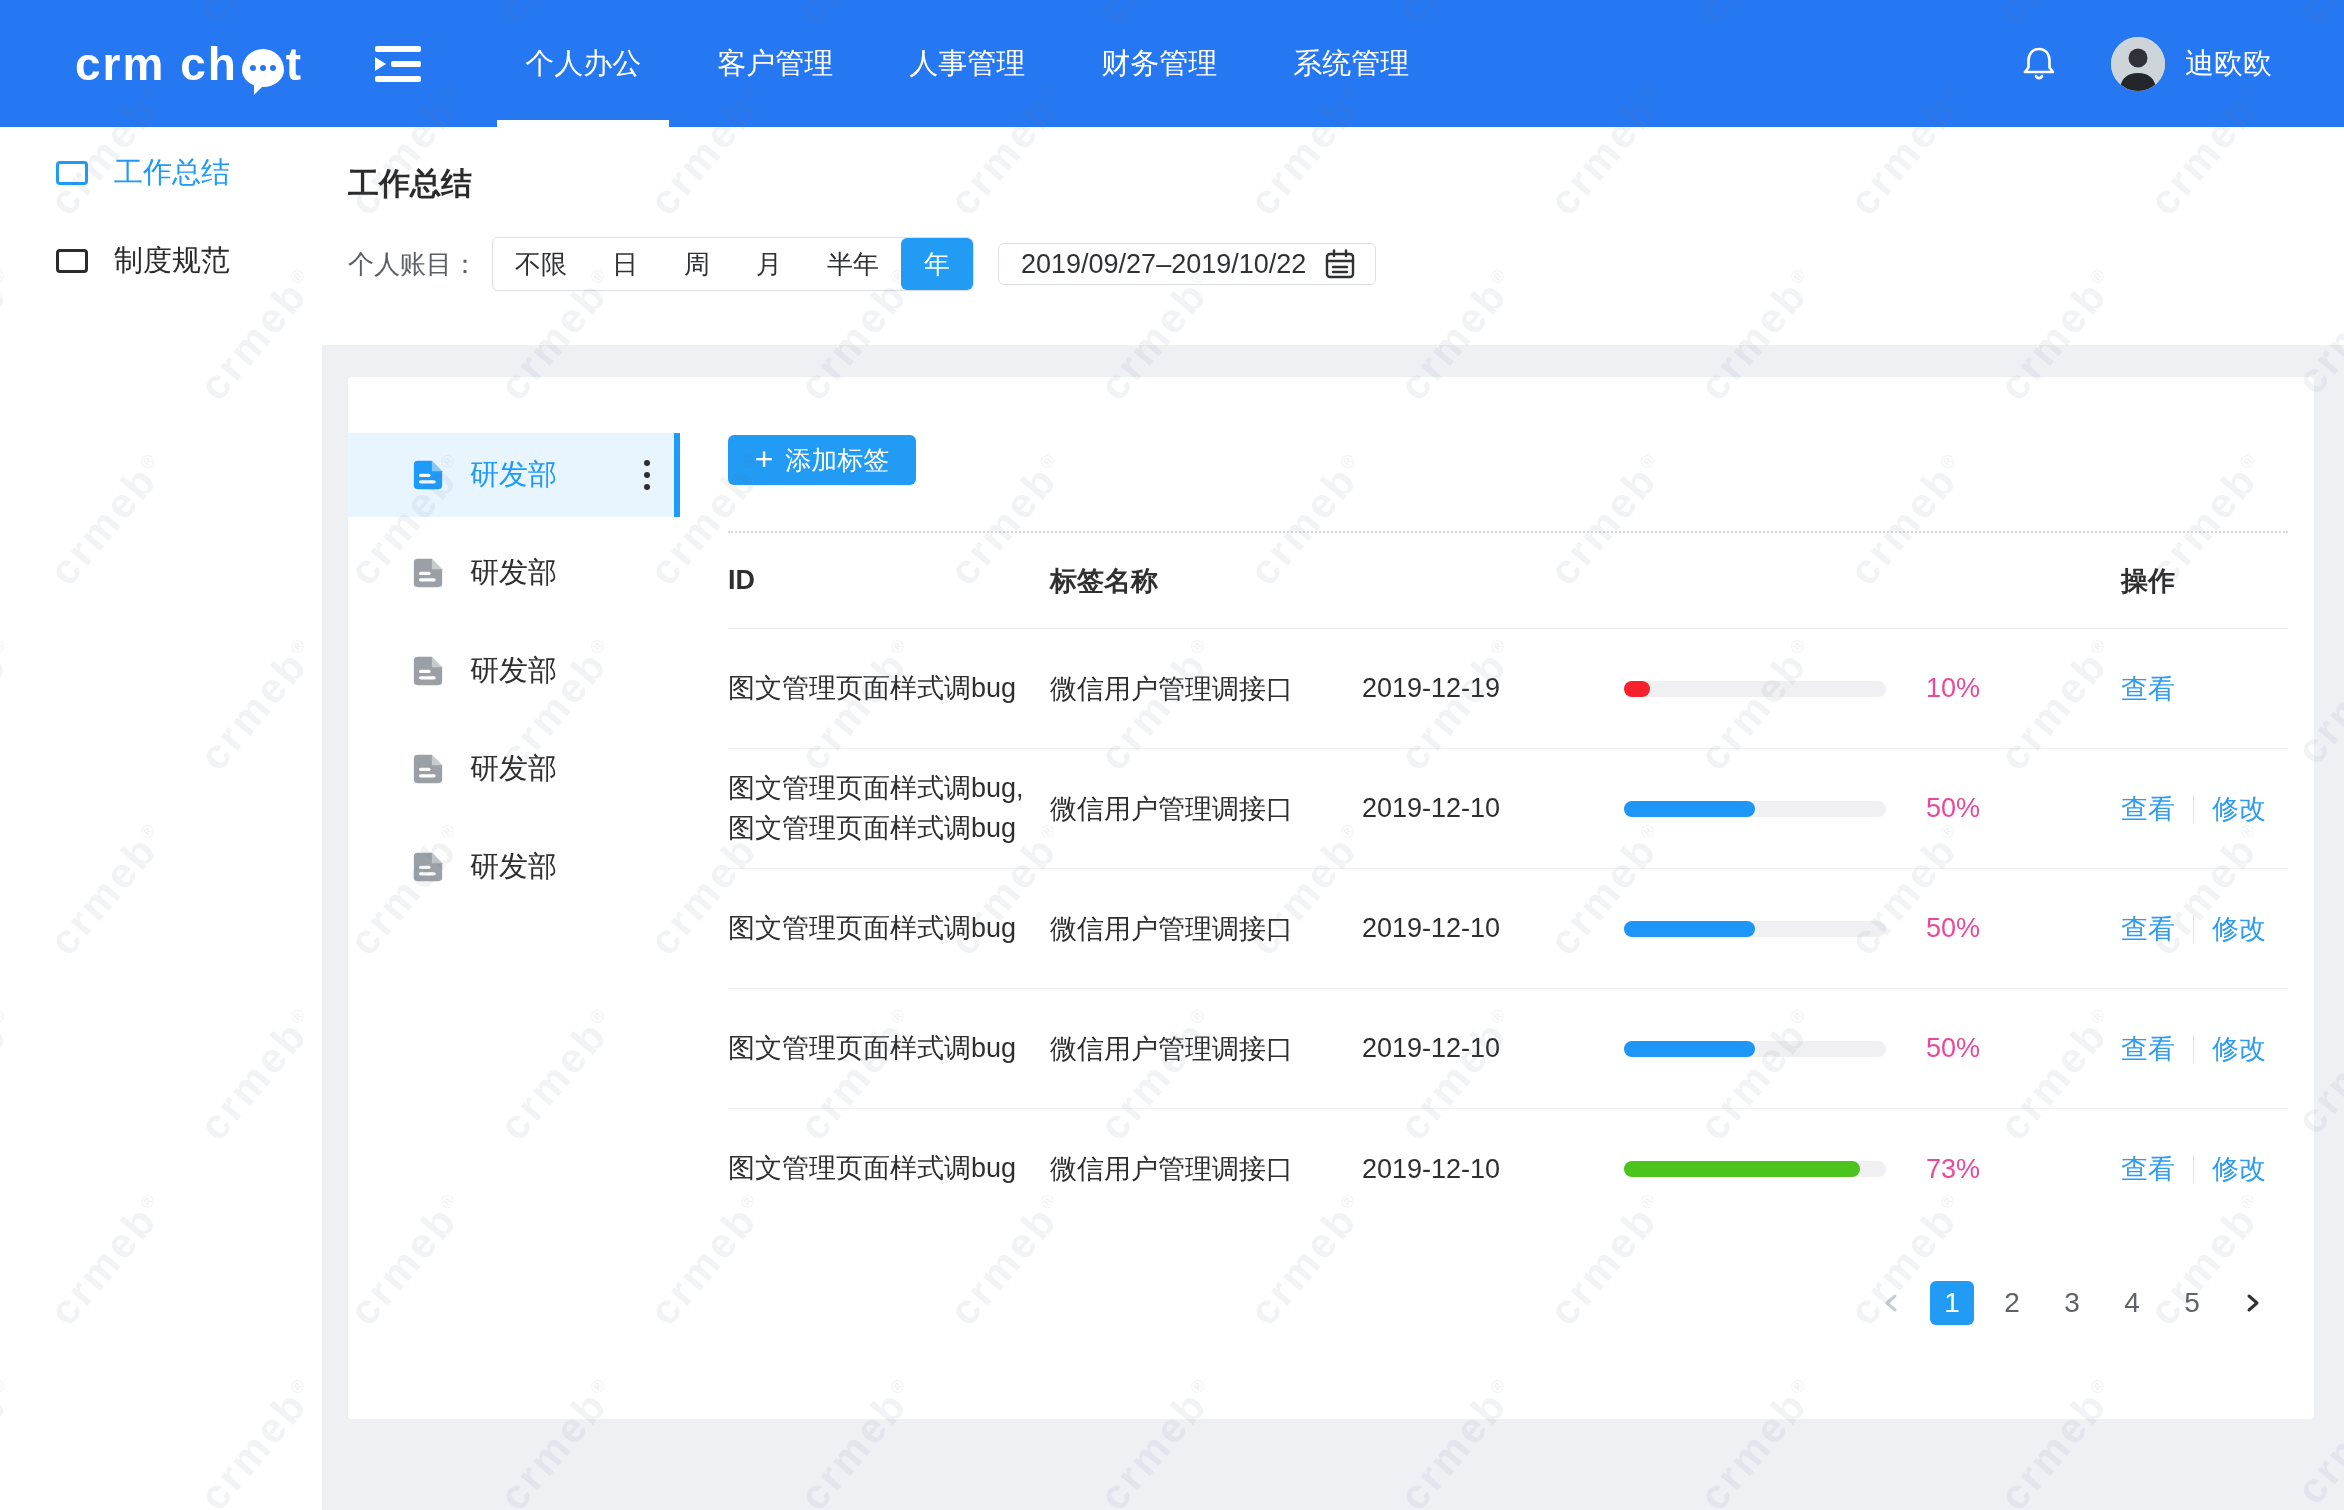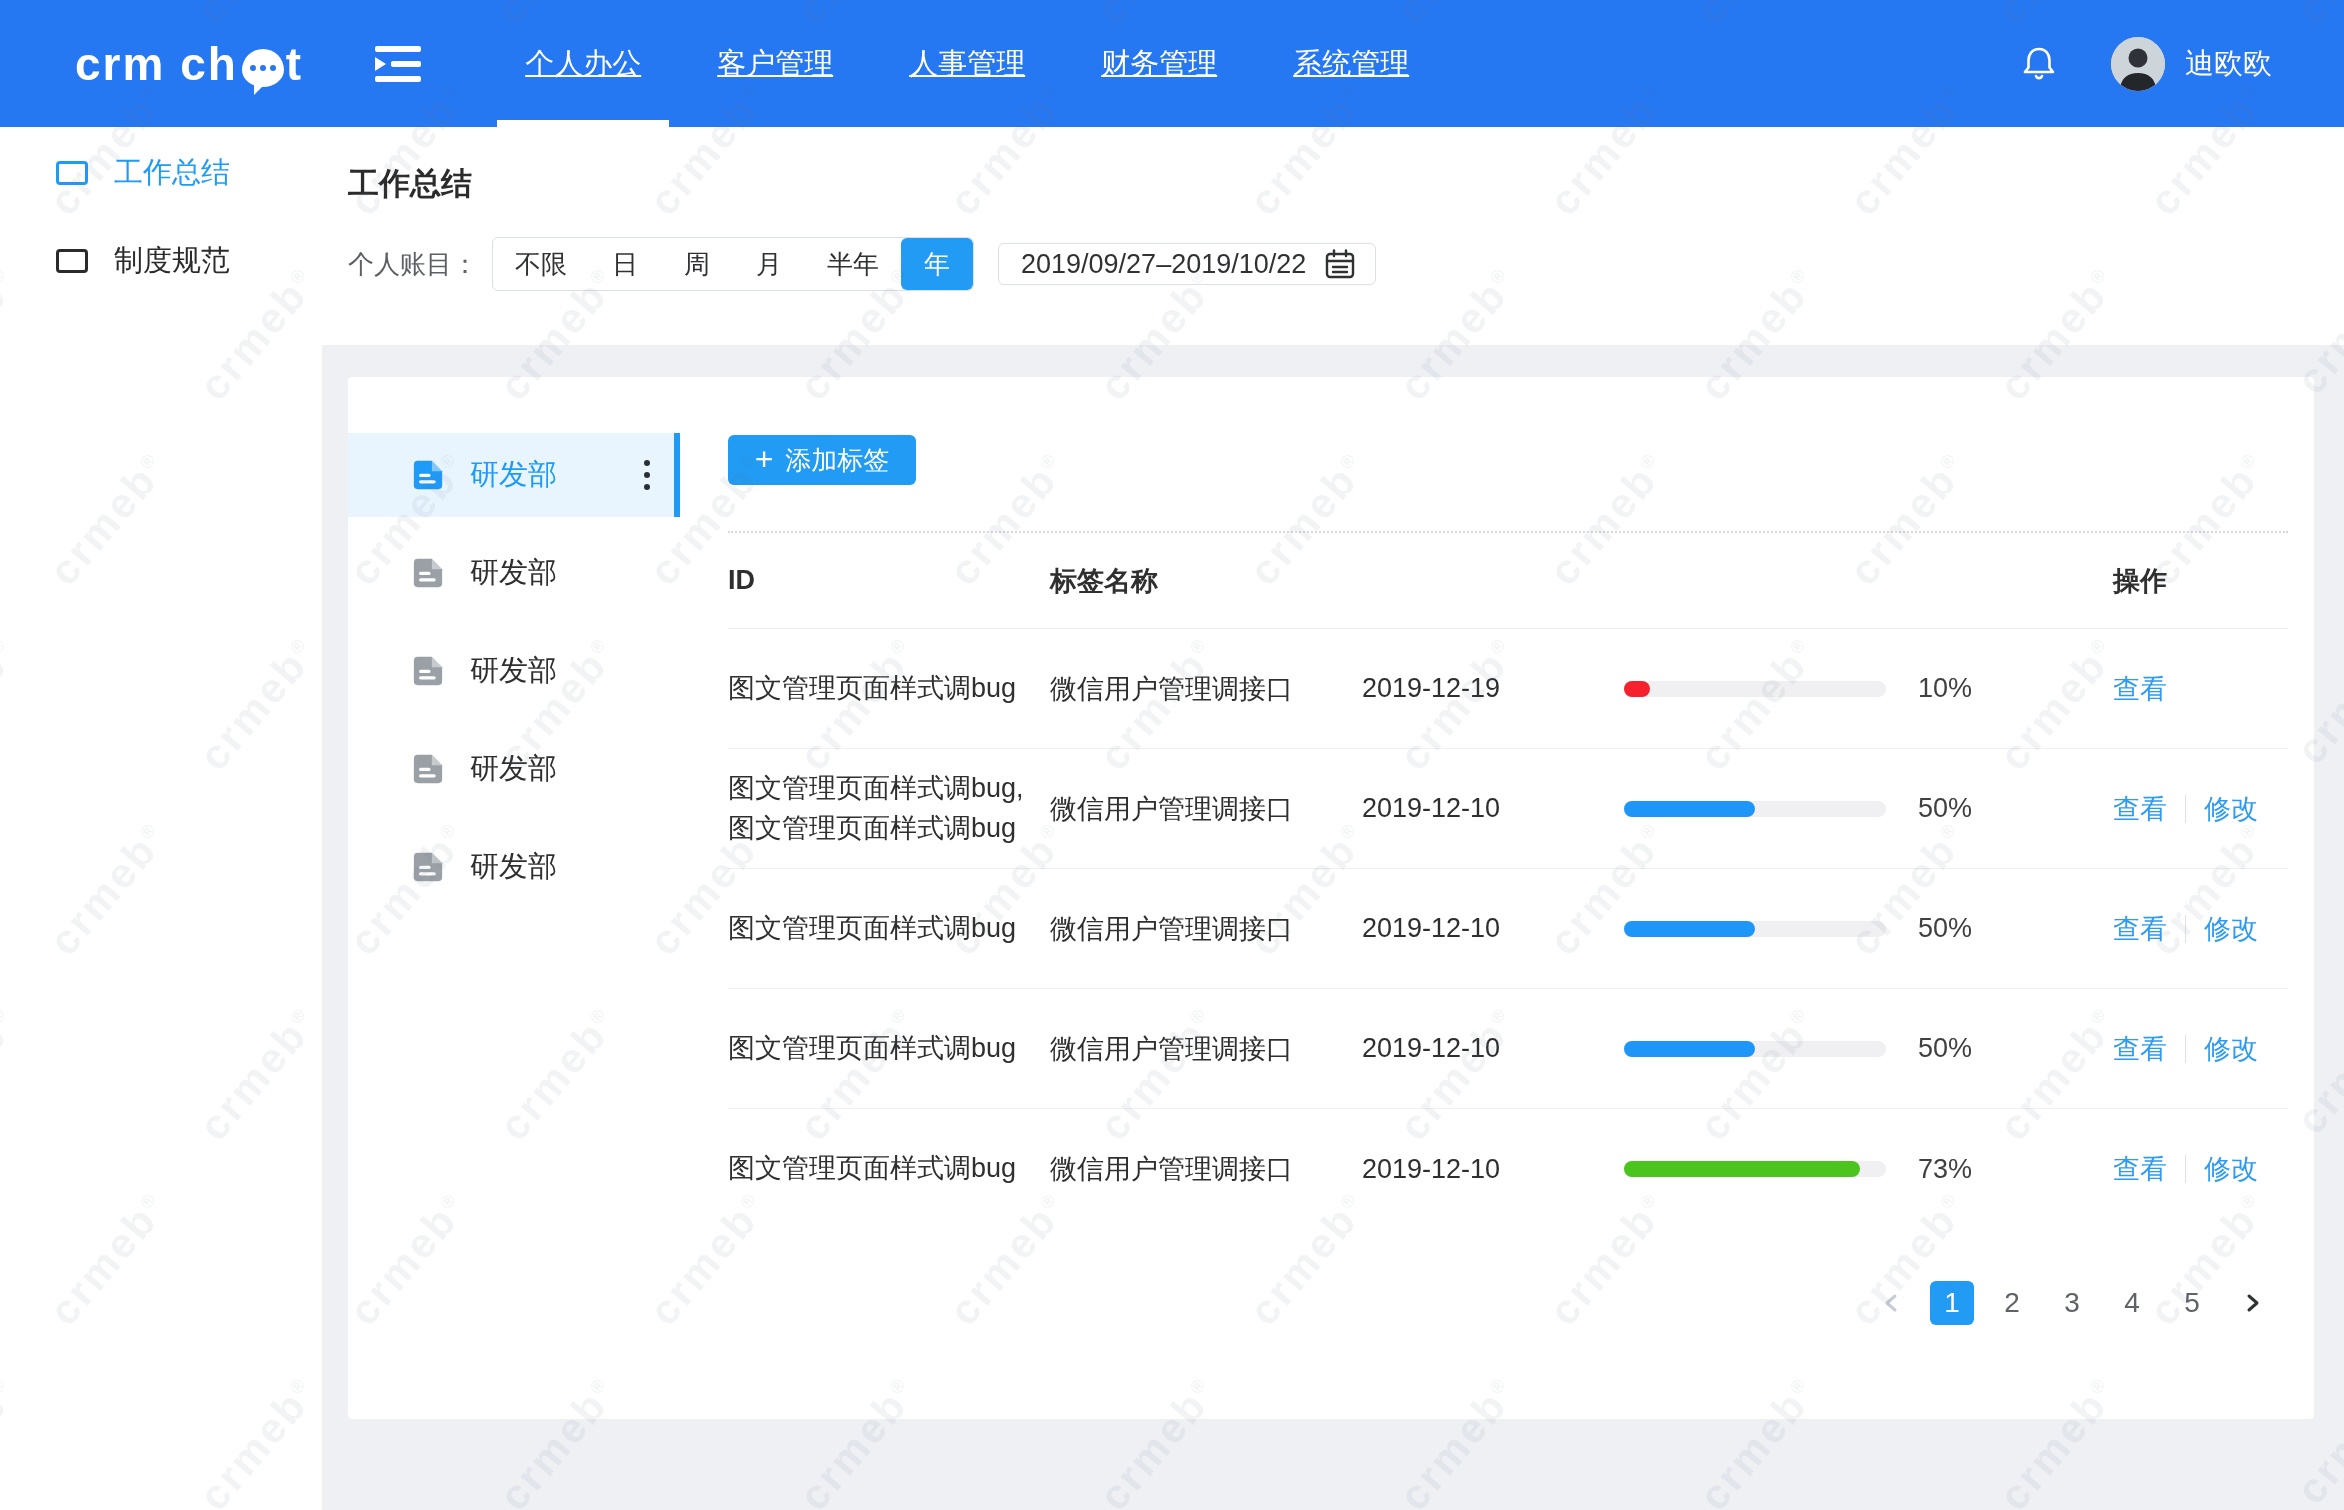--- a/index.html
+++ b/index.html
@@ -11,21 +11,21 @@
   .logo { display:flex; align-items:flex-end; cursor:pointer; user-select:none; }
   .logo span.lg { font-size:46px; font-weight:bold; letter-spacing:2px; line-height:1; }
   .logo-bubble { width:42px; height:38px; background:#fff; border-radius:50% 50% 50% 50%/55% 55% 45% 45%; position:relative; margin:0 2px 0 4px; display:flex; align-items:center; justify-content:center; gap:4px; }
   .logo-bubble::after { content:""; position:absolute; bottom:-8px; left:12px; border:7px solid transparent; border-top-color:#fff; border-left-color:#fff; }
   .logo-bubble i { width:6px; height:6px; border-radius:50%; background:#2677F2; }
   .hamburger { margin-left:72px; width:46px; height:36px; position:relative; cursor:pointer; flex:none; }
   .hamburger .bar { position:absolute; left:0; right:0; height:6px; border-radius:2px; background:#fff; }
   .hamburger .b1 { top:0; } .hamburger .b3 { bottom:0; }
   .hamburger .b2 { top:15px; left:16px; }
   .hamburger .tri { position:absolute; top:11px; left:0; width:0; height:0; border:7px solid transparent; border-left:11px solid #fff; }
-  .mainnav { display:flex; margin-left:66px; height:127px;text-decoration:underline; }
+  .mainnav { display:flex; margin-left:66px; height:127px; }
   .nav-item { height:100%; display:flex; align-items:center; padding:0 38px; font-size:29px; cursor:pointer; position:relative; }
   .nav-item.active::after { content:""; position:absolute; left:10px; right:10px; bottom:0; height:7px; background:#fff; }
   .top-right { margin-left:auto; display:flex; align-items:center; }
   .bell { width:40px; height:40px; cursor:pointer; }
   .userchip { display:flex; align-items:center; margin-left:52px; cursor:pointer; }
   .avatar { width:54px; height:54px; border-radius:50%; overflow:hidden; background:#cfd6dd; flex:none; }
   .username { font-size:29px; margin-left:20px; }
 
   
   .body-row { display:flex; height:1383px; }
@@ -58,21 +58,21 @@
   .dept-item.active .doc { color:#1E9AF9; }
   .dots { position:absolute; right:26px; top:50%; transform:translateY(-50%); display:flex; flex-direction:column; gap:6px; cursor:pointer; padding:4px; }
   .dots i { width:6px; height:6px; border-radius:50%; background:#2b2f33; }
 
   .table-area { flex:1; padding:58px 26px 0 48px; display:flex; flex-direction:column; }
   .add-btn { width:188px; height:50px; border:none; background:#219BF3; color:#fff; font-size:26px; border-radius:6px; display:flex; align-items:center; justify-content:center; gap:12px; cursor:pointer; font-family:inherit; }
   .add-btn .plus { font-size:32px; font-weight:300; line-height:1; margin-top:-3px; }
   .dotted { border-top:2px dotted #d8d8d8; margin-top:46px; }
   .thead { display:flex; align-items:center; height:96px; font-size:27px; font-weight:bold; color:#2f2f2f; border-bottom:1px solid #ebebeb; }
   .c-id { width:322px; } .c-name { width:312px; } .c-date { width:262px; }
-  .c-prog { width:262px; } .c-pct { width:110px; margin-left:32px; color:#404040; }
+  .c-prog { width:262px; } .c-pct { width:110px; margin-left:40px; color:#ec4899; }
   .c-act { flex:1; padding-left:85px; display:flex; align-items:center; }
   .trow { display:flex; align-items:center; min-height:120px; padding:18px 0; border-bottom:1px solid #f0f0f0; font-size:27px; color:#2f2f2f; }
   .trow:last-child { border-bottom:none; }
   .cell-id div { line-height:1.45; }
   .track { width:262px; height:16px; border-radius:8px; background:#f0f0f2; }
   .fill { height:16px; border-radius:8px; min-width:18px; }
   .alink { color:#2D9BF0; cursor:pointer; }
   .act-sep { width:1px; height:28px; background:#dfe3e8; margin:0 18px; }
 
   .pagination { margin-top:52px; display:flex; justify-content:flex-end; align-items:center; gap:16px; padding-right:14px; }

